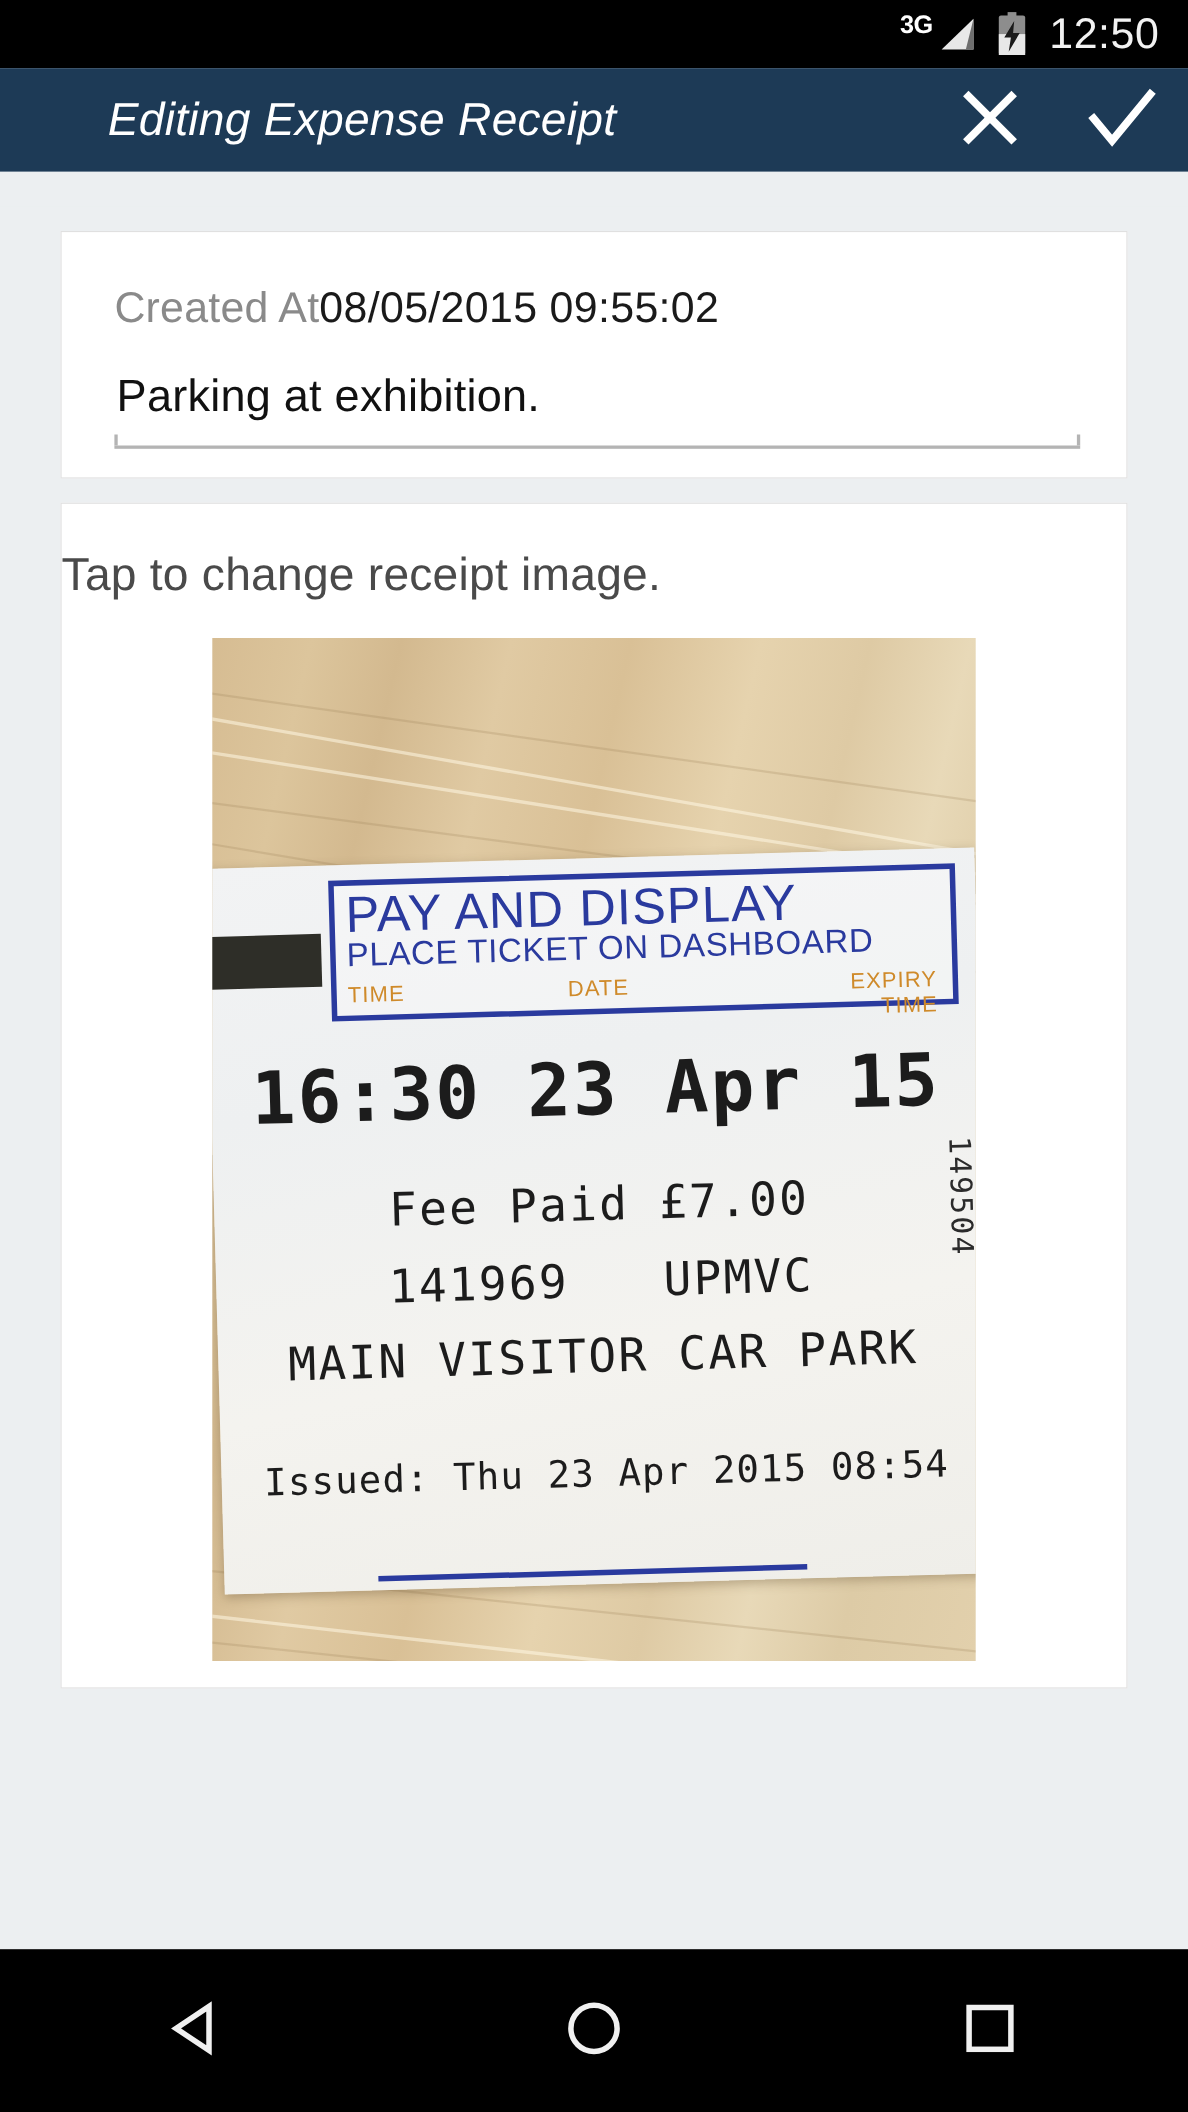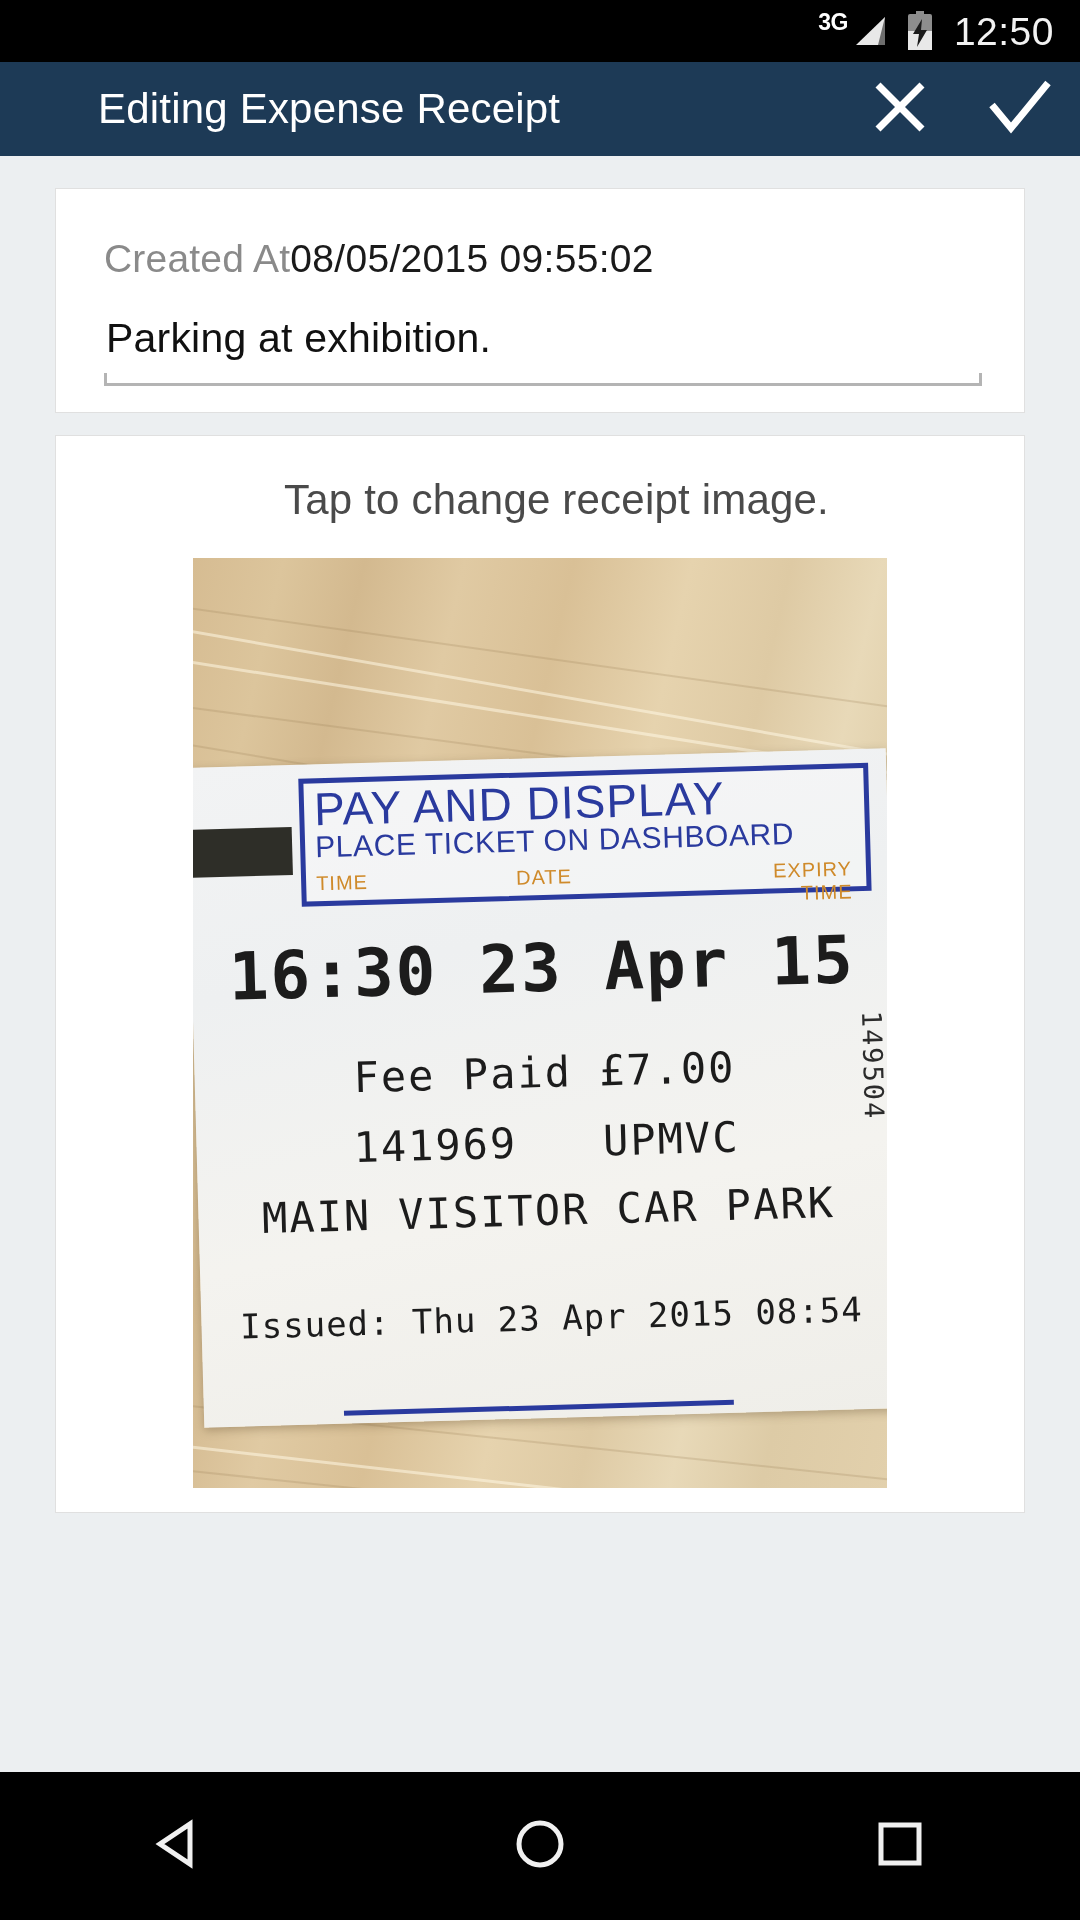--- a/index.html
+++ b/index.html
@@ -23,34 +23,34 @@
   .sb-signal{ position:relative; width:34px; height:34px; margin-left:-6px; }
   .sb-battery{ position:relative; width:28px; height:40px; margin-left:6px; }
   .sb-time{
     color:#f2f2f2; font-size:39px; line-height:1; letter-spacing:0.5px;
     margin-left:8px; font-weight:400;
   }
 
   
   #app-bar{
     position:absolute; left:0; top:62px; width:1080px; height:94px;
-    background:#1d3a56; display:flex; align-items:center;
+    background:#1d3a56; display:flex; align-items:center;font-style:italic;
   }
   #app-title{
     color:#ffffff; font-size:42px; font-weight:400; margin-left:98px;
     flex:1; letter-spacing:0.2px; white-space:nowrap;
   }
   .appbar-action{
     width:120px; height:120px; display:flex; align-items:center;
     justify-content:center;
   }
 
   
   #content{
-    position:absolute; left:0; top:166px; width:1080px; height:1724px;
+    position:absolute; left:0; top:188px; width:1080px; height:1724px;
     background:#eceff1;
   }
 
   .card{
     background:#ffffff; border:1px solid #e0e0e0;
     margin:0 55px;
   }
 
   
   #details-card{ margin-top:22px; padding:0 0 26px 0; }
@@ -78,22 +78,22 @@
   #desc-underline:before,#desc-underline:after{
     content:""; position:absolute; bottom:0; width:3px; height:10px;
     background:#b4b4b4;
   }
   #desc-underline:before{ left:0; }
   #desc-underline:after{ right:0; }
 
   
   #image-card{ margin-top:22px; padding:0 0 24px 0; }
   #image-hint{
-    text-align:center; color:#4a4a4a; font-size:42px; font-weight:400;
-    padding:40px 0 34px 0; letter-spacing:0.2px;margin-left:33px;
+    text-align:left; color:#4a4a4a; font-size:42px; font-weight:400;
+    padding:40px 0 34px 0; letter-spacing:0.2px;
   }
   #receipt-photo{
     position:relative; width:694px; height:930px; margin:0 auto;
     overflow:hidden;
     background:
       linear-gradient(103deg,
         #d6bc92 0%, #dcc59c 10%, #d3b98f 19%, #e0caa3 30%,
         #d9c096 42%, #e6d3ae 55%, #decaa4 66%, #e8d9b8 76%,
         #ddcba6 86%, #e2d0ac 100%);
   }

